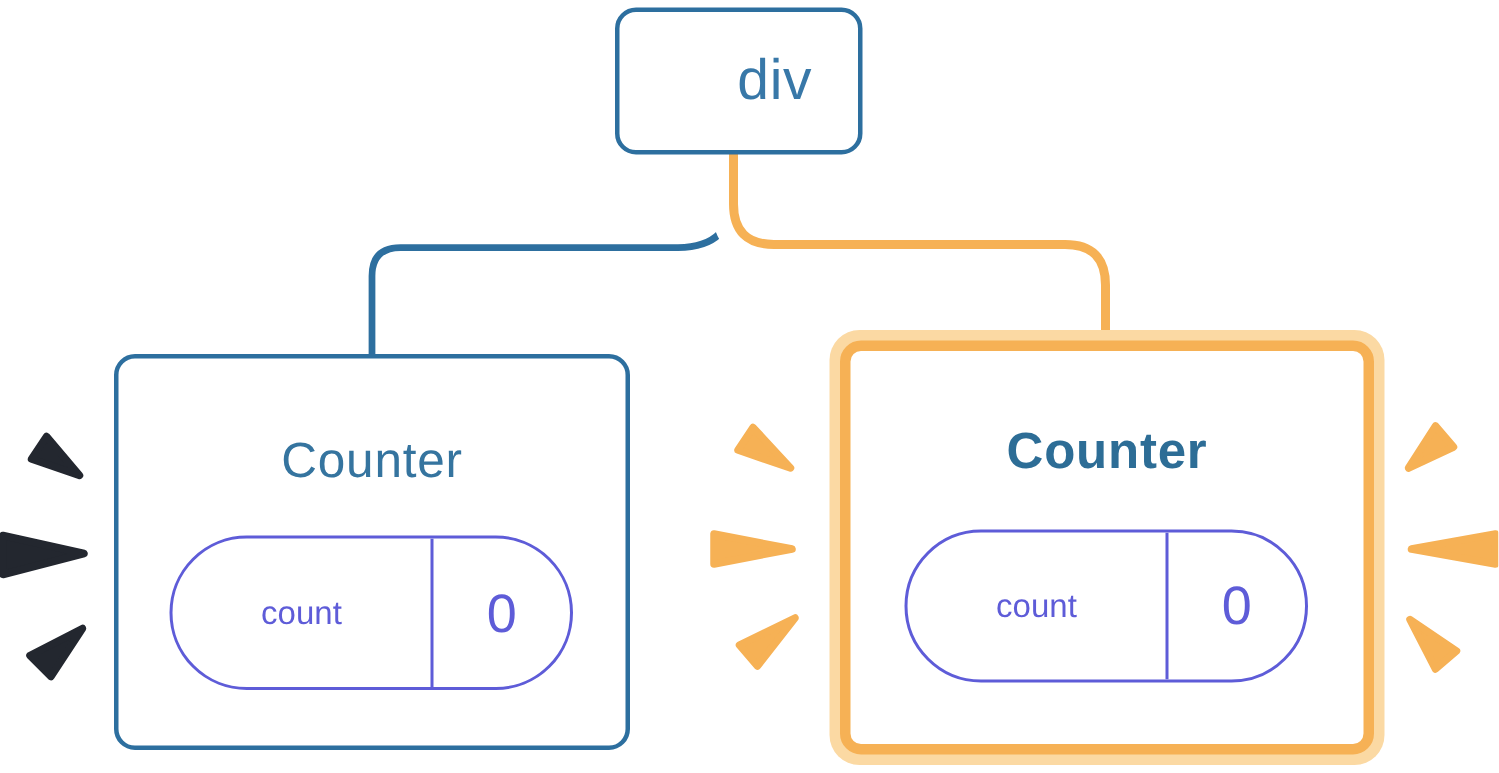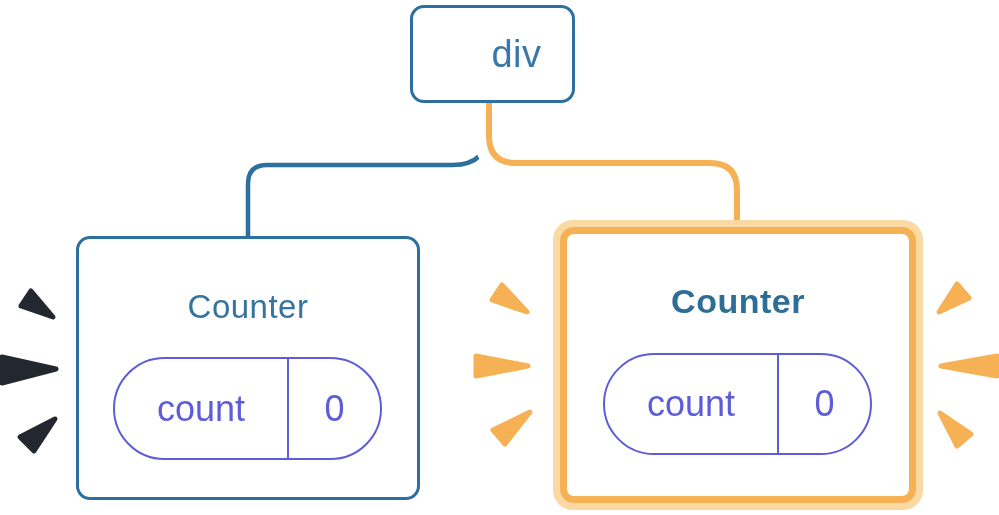--- a/index.html
+++ b/index.html
@@ -100,21 +100,21 @@
     box-sizing: border-box;
     border: 2px solid #5e5cd8;
     border-radius: 52px;
     display: flex;
     overflow: hidden;
     background: #ffffff;
   }
   .state-pill .pill-left {
     flex: 1;
     display: flex; align-items: center; justify-content: center;
-    font-size: 36px;
+    font-size: 22px;
     color: #5e5cd8;
   }
   .state-pill .pill-right {
     width: 93px;
     box-sizing: border-box;
     border-left: 2px solid #5e5cd8;
     display: flex; align-items: center; justify-content: center;
     font-size: 36px;
     color: #5e5cd8;
   }

